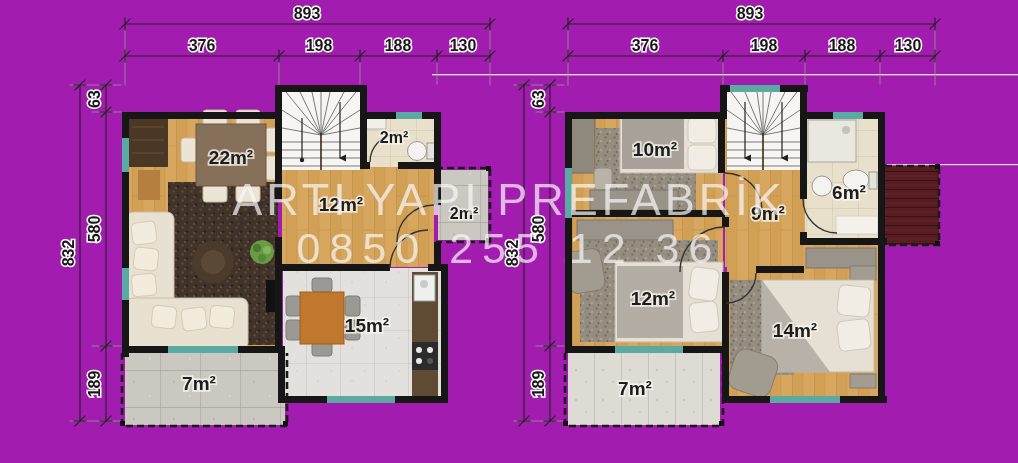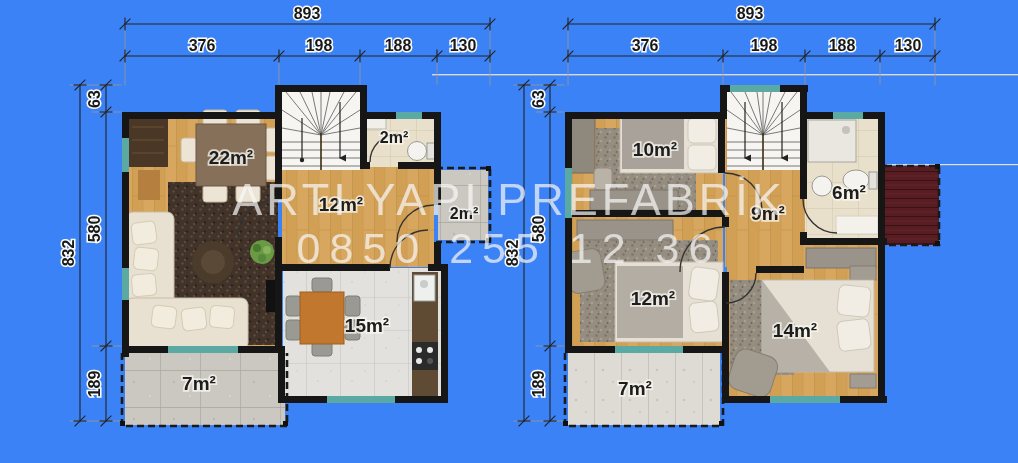--- a/index.html
+++ b/index.html
@@ -1,17 +1,17 @@
 <!DOCTYPE html>
 <html><head>
 <meta charset="utf-8">
 <style>
   html,body{margin:0;padding:0;background:#e8e8e8;}
   .canvas{
-    position:relative;width:1018px;height:463px;background:#3b82f6;
+    position:relative;width:1018px;height:463px;background:#a21caf;
     overflow:hidden;font-family:"Liberation Sans", sans-serif;
   }
   svg text{font-family:"Liberation Sans", sans-serif;}
   .dimtxt{font-size:16px;font-weight:bold;fill:#181818;paint-order:stroke;stroke:#fcfcfb;stroke-width:3px;}
   .roomtxt{font-size:19px;font-weight:bold;fill:#1d1d1d;paint-order:stroke;stroke:rgba(250,248,242,.75);stroke-width:3.5px;}
   .roomtxt-sm{font-size:16px;font-weight:bold;fill:#1d1d1d;paint-order:stroke;stroke:rgba(250,248,242,.75);stroke-width:3px;}
   .watermark{
     position:absolute;left:0;top:176px;width:100%;text-align:center;
     color:rgba(255,255,255,0.62);font-weight:normal;pointer-events:none;line-height:1.08;
     text-shadow:0 0 1px rgba(200,200,200,0.25);

